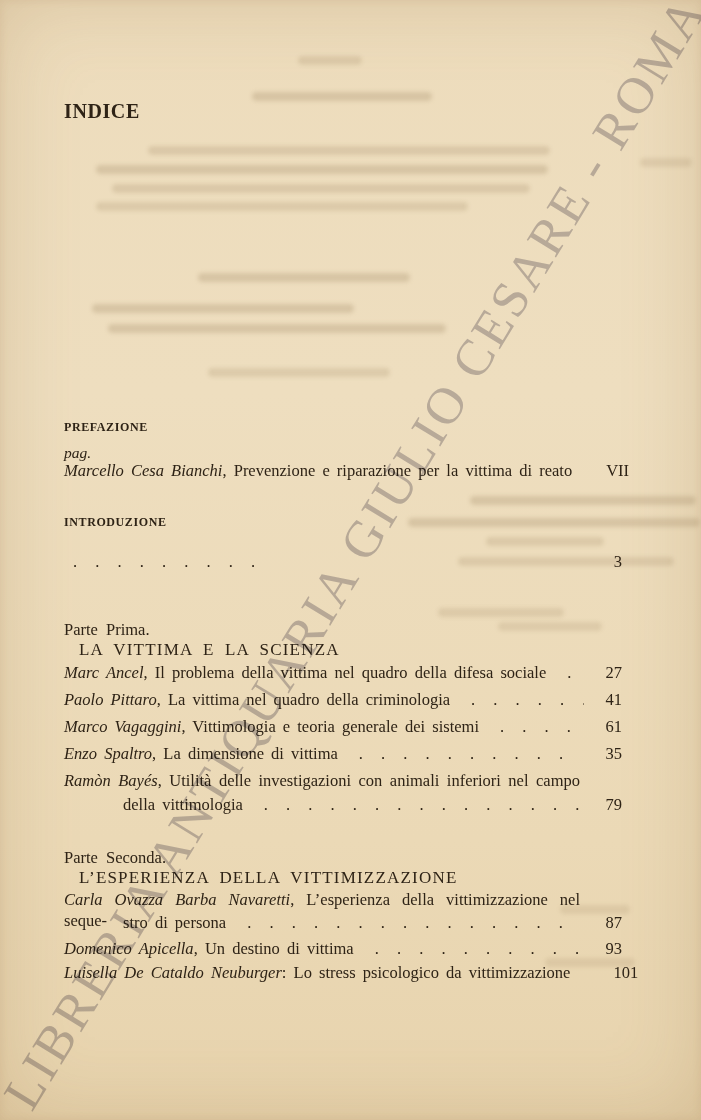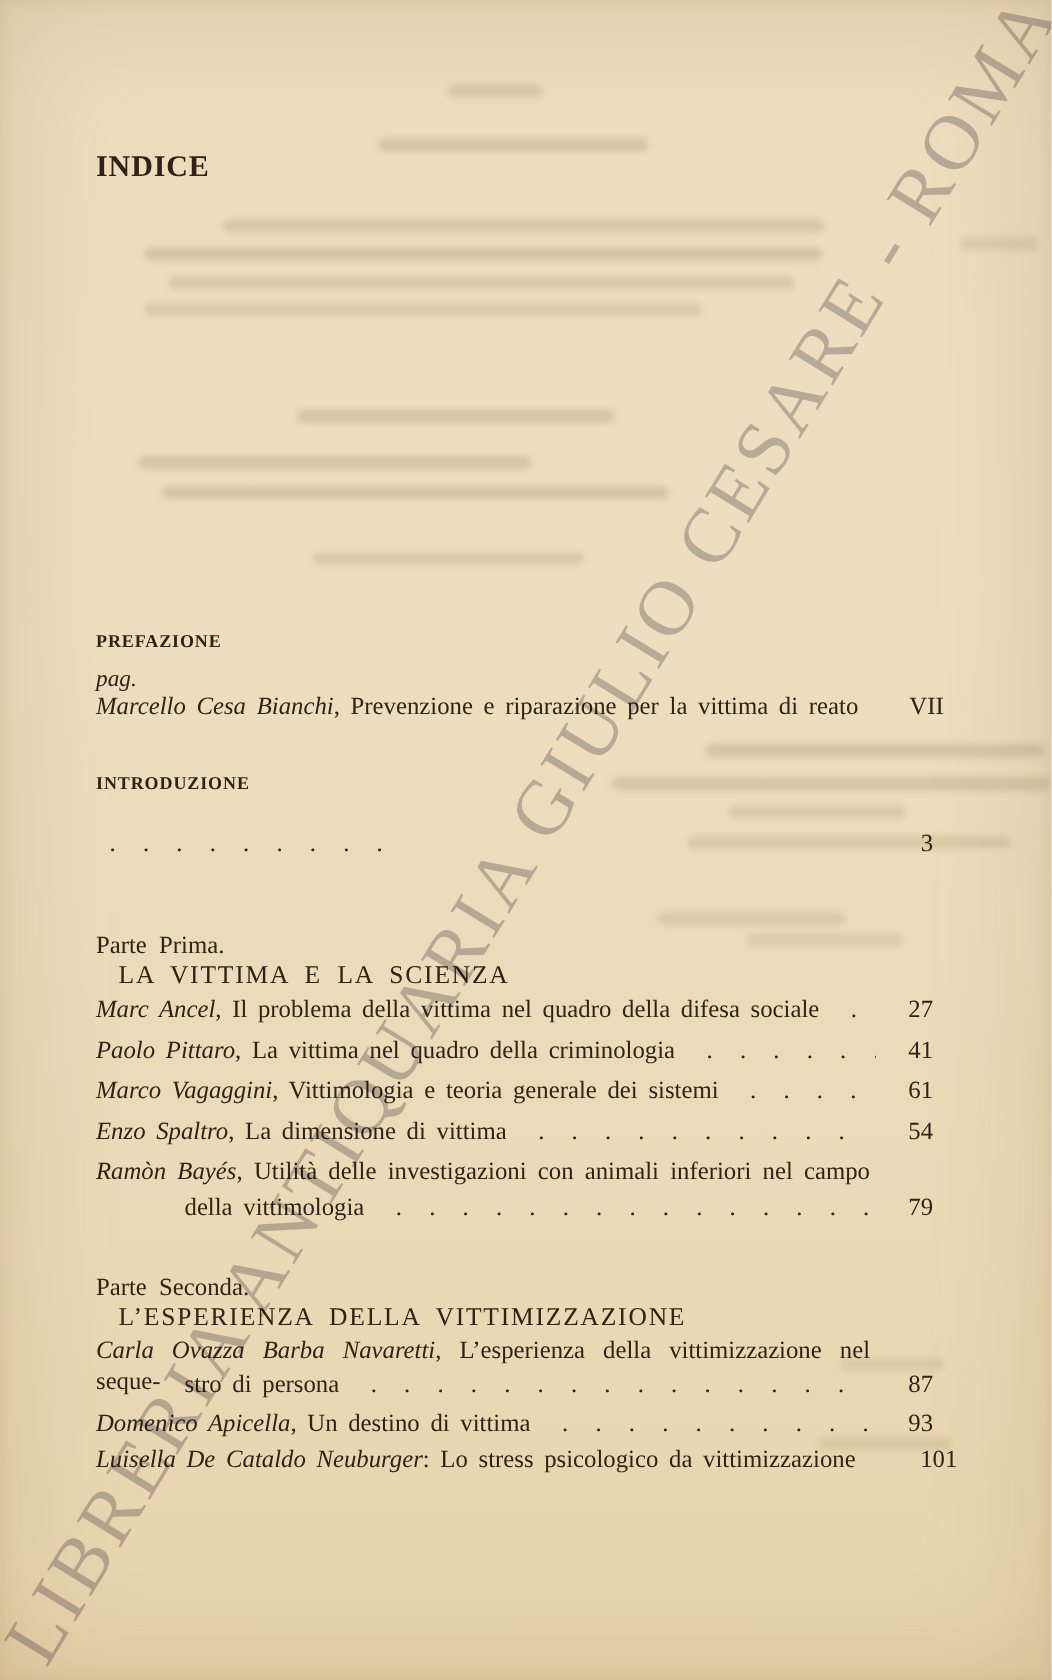--- a/index.html
+++ b/index.html
@@ -105,21 +105,21 @@
 
     <div class="row" style="top:717px">
       <span class="txt"><em>Marco Vagaggini</em><span>, Vittimologia e teoria generale dei sistemi</span></span>
       <span class="dots">. . . . .</span>
       <span class="num">61</span>
     </div>
 
     <div class="row" style="top:744px">
       <span class="txt"><em>Enzo Spaltro</em><span>, La dimensione di vittima</span></span>
       <span class="dots">. . . . . . . . . .</span>
-      <span class="num">54</span>
+      <span class="num">35</span>
     </div>
 
     <div class="jline" style="top:771px"><em>Ramòn Bayés</em><span>, Utilità delle investigazioni con animali inferiori nel campo</span></div>
     <div class="row cont" style="top:795px">
       <span class="txt">della vittimologia</span>
       <span class="dots">. . . . . . . . . . . . . . .</span>
       <span class="num">79</span>
     </div>
 
     <div class="part" style="top:848px">

